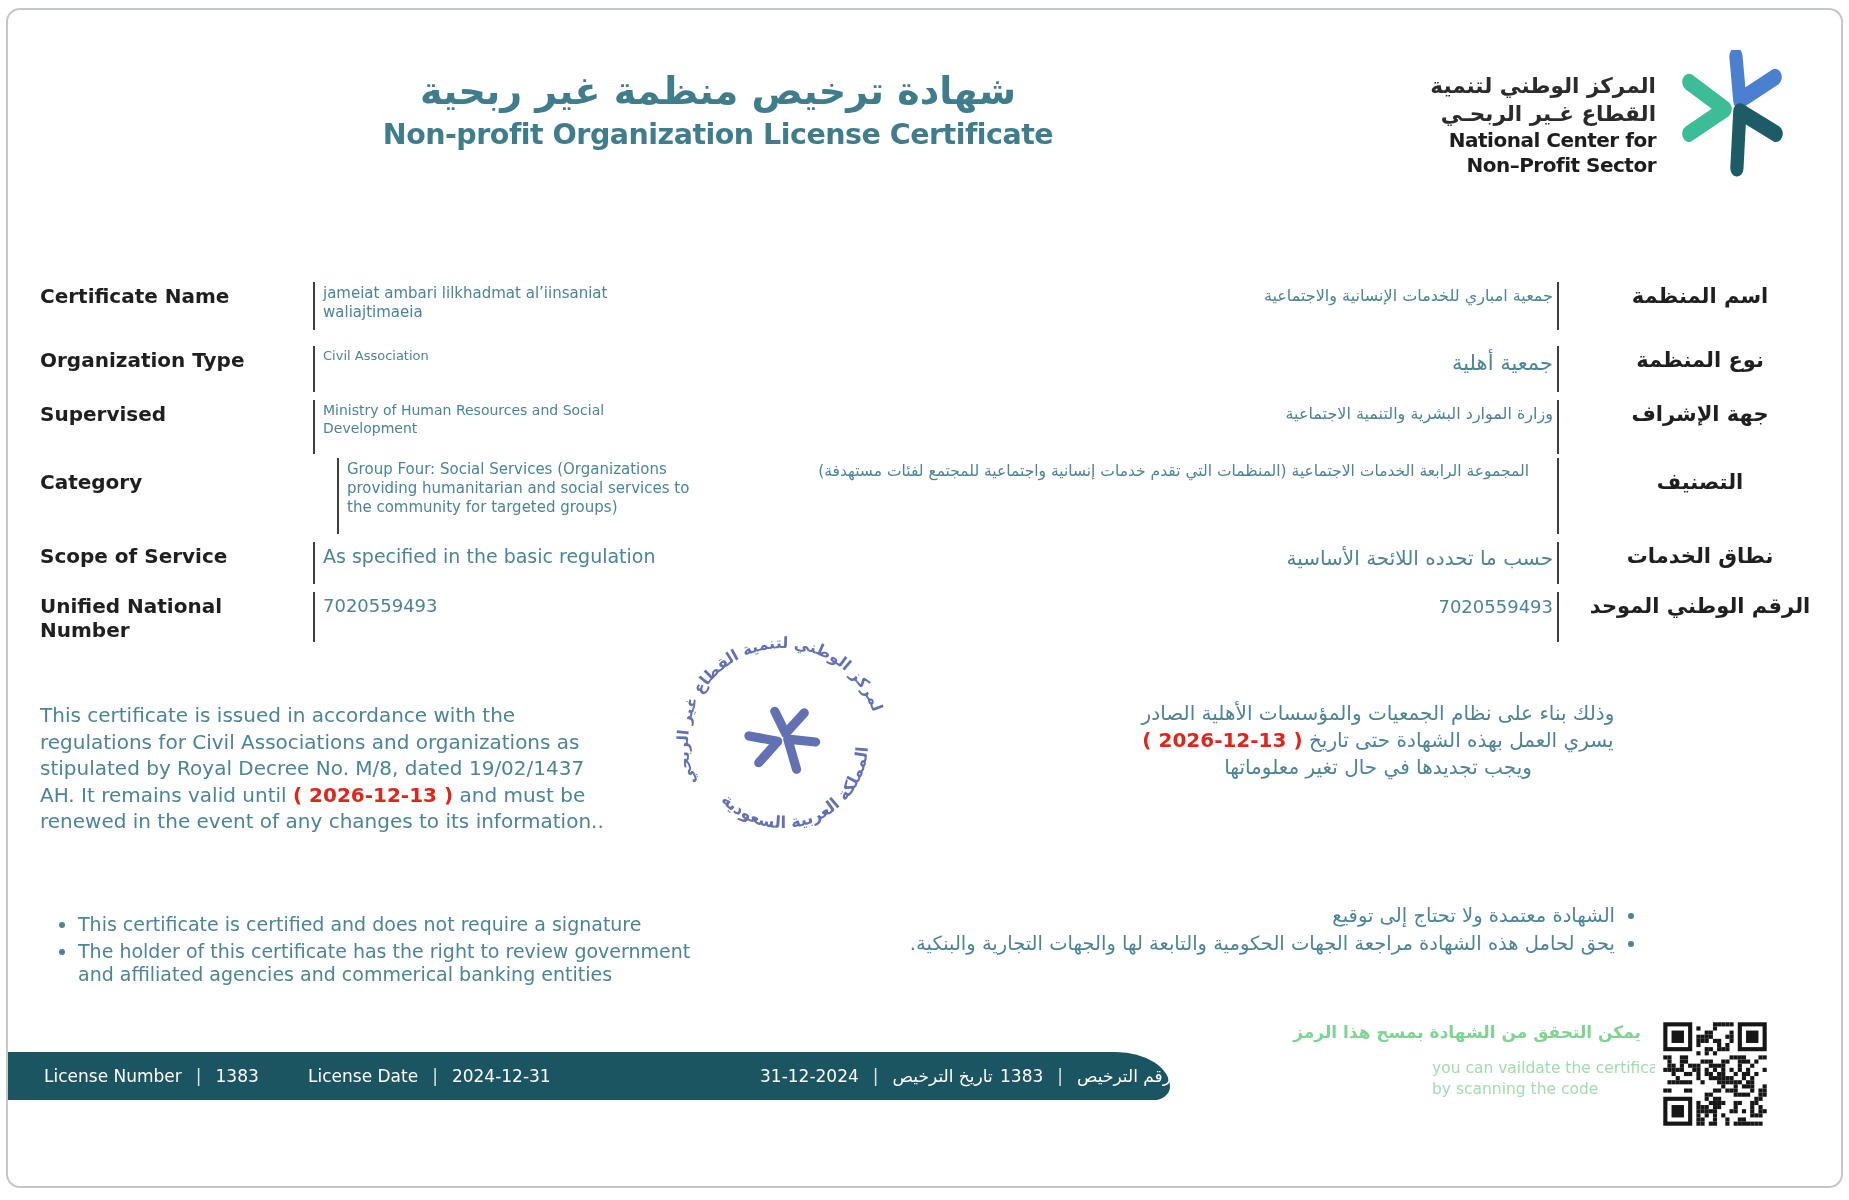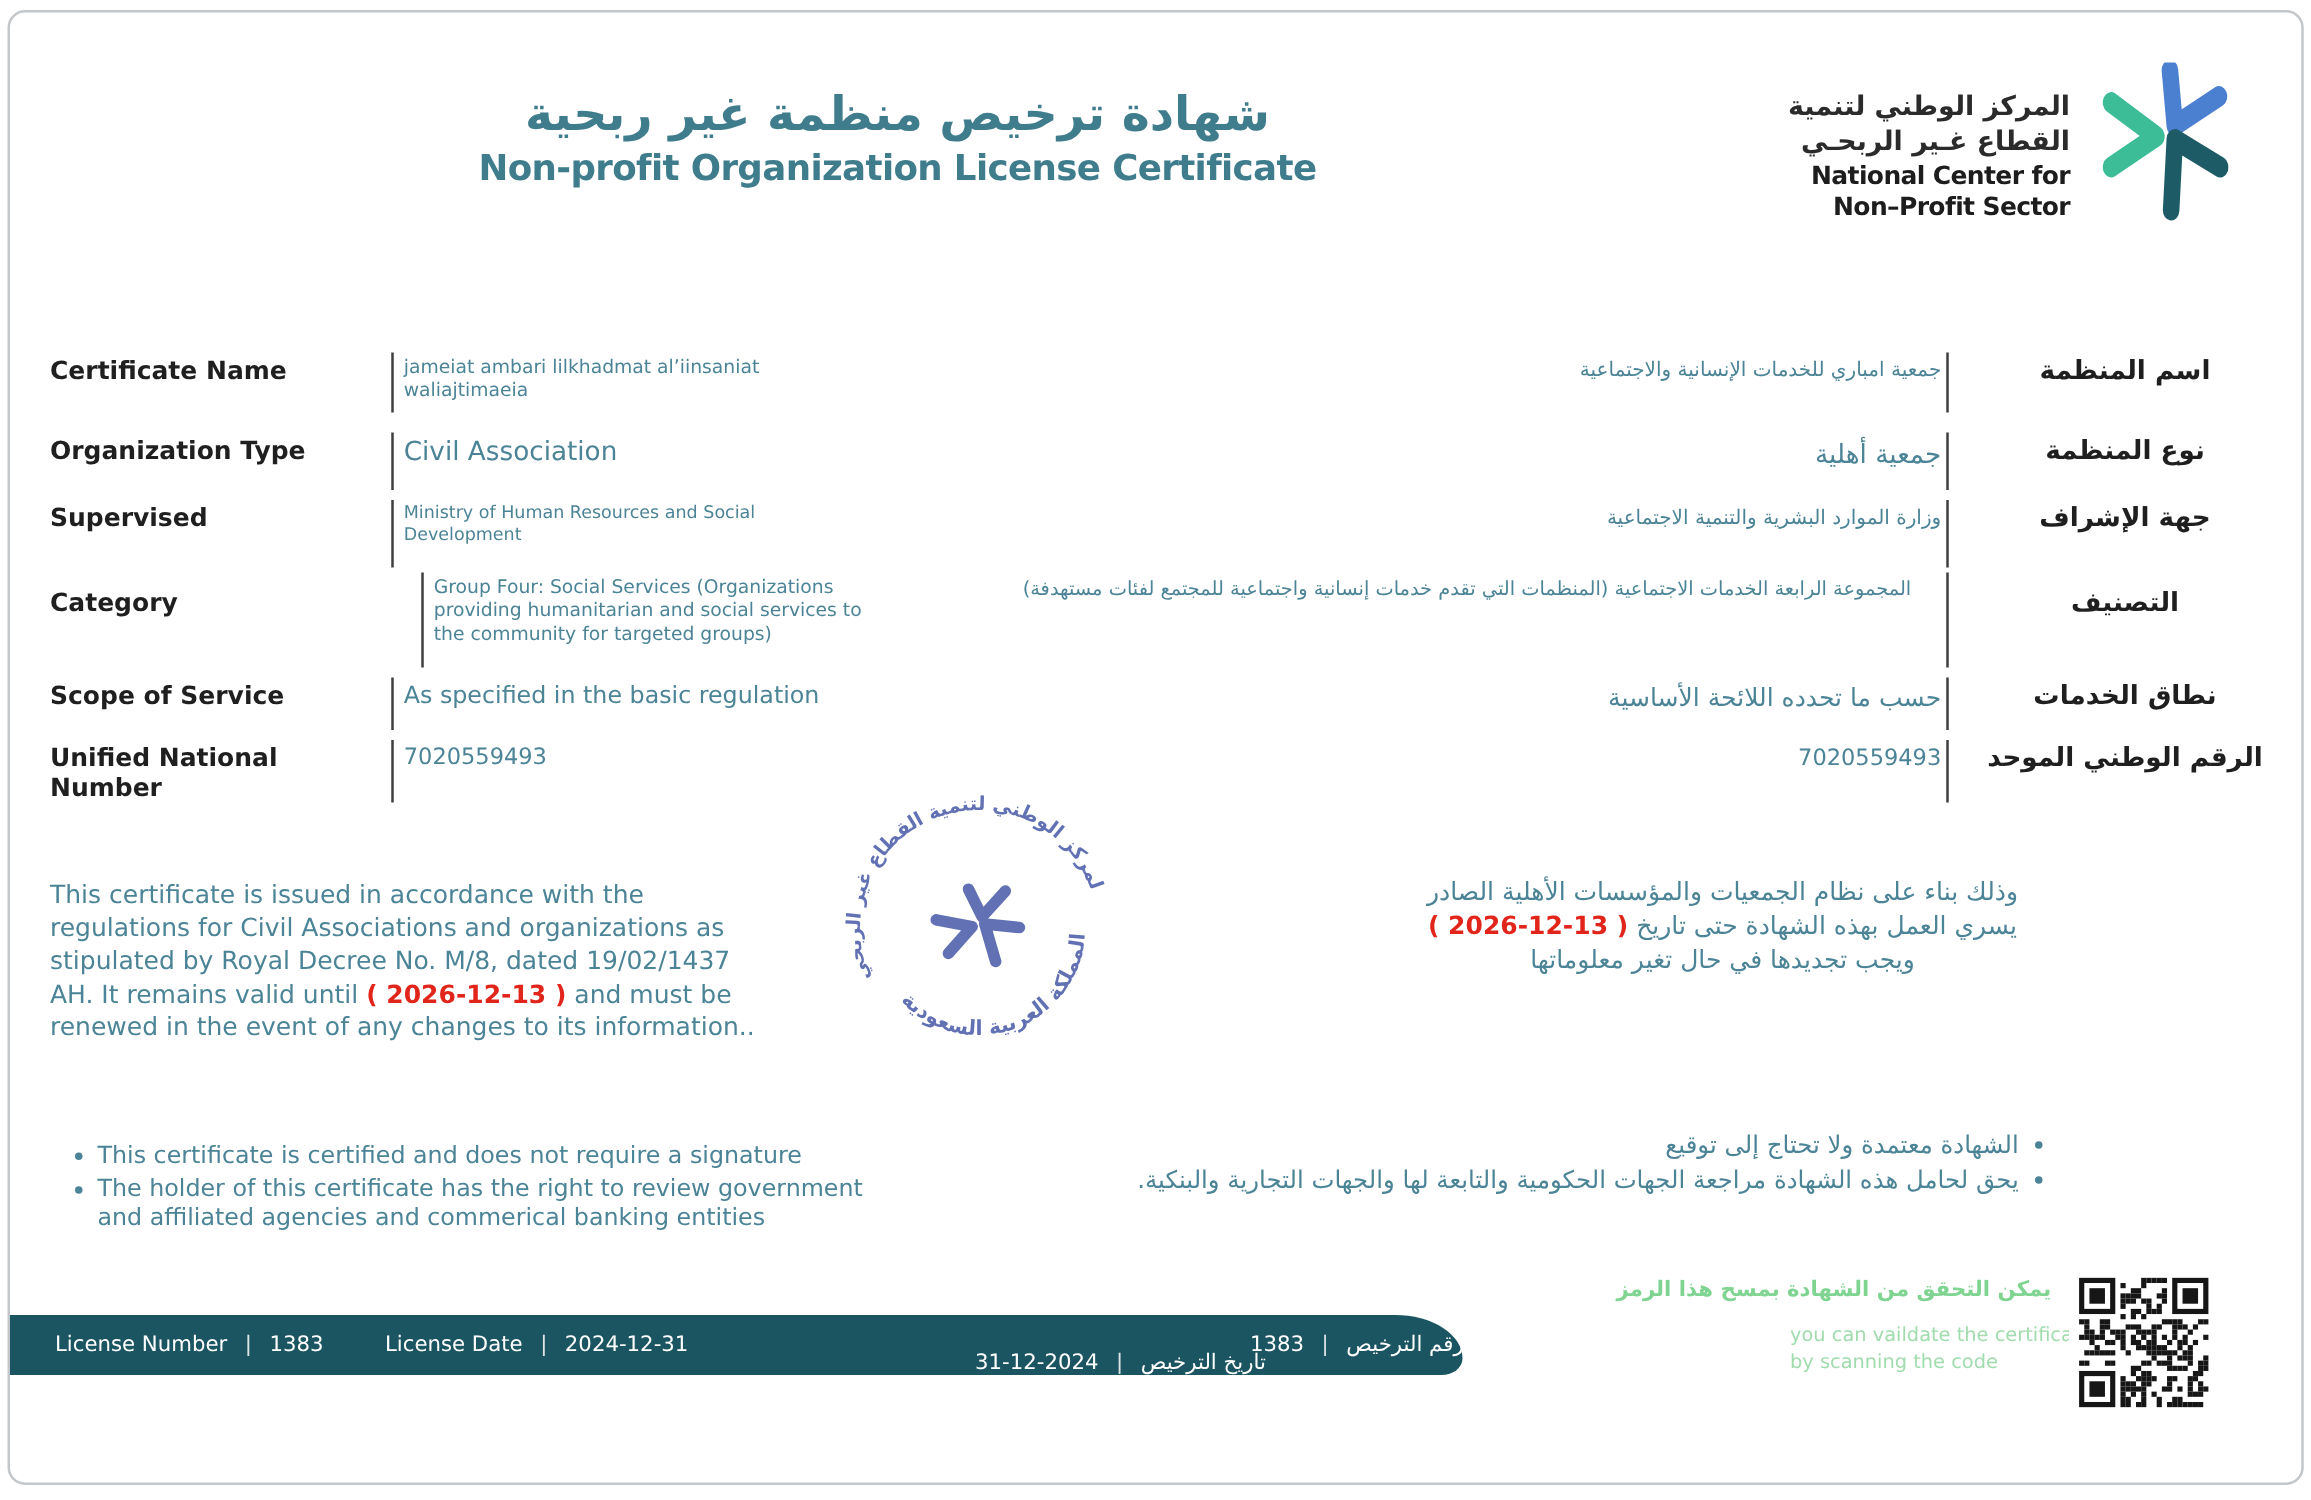--- a/index.html
+++ b/index.html
@@ -79,21 +79,21 @@
 
   <div class="fields">
     <div class="frow" style="min-height:48px;margin-bottom:16px;">
       <div class="f-label-en">Certificate Name</div>
       <div class="f-value-en" style="font-size:15px;">jameiat ambari lilkhadmat al’iinsaniat waliajtimaeia</div>
       <div class="f-value-ar" style="font-size:16px;">جمعية امباري للخدمات الإنسانية والاجتماعية</div>
       <div class="f-label-ar">اسم المنظمة</div>
     </div>
     <div class="frow" style="min-height:46px;margin-bottom:8px;">
       <div class="f-label-en">Organization Type</div>
-      <div class="f-value-en" style="font-size:21px;">Civil Association</div>
+      <div class="f-value-en" style="font-size:13px;">Civil Association</div>
       <div class="f-value-ar" style="font-size:21px;">جمعية أهلية</div>
       <div class="f-label-ar">نوع المنظمة</div>
     </div>
     <div class="frow" style="min-height:54px;margin-bottom:4px;">
       <div class="f-label-en">Supervised</div>
       <div class="f-value-en" style="font-size:14px;">Ministry of Human Resources and Social Development</div>
       <div class="f-value-ar" style="font-size:16px;">وزارة الموارد البشرية والتنمية الاجتماعية</div>
       <div class="f-label-ar">جهة الإشراف</div>
     </div>
     <div class="frow" style="min-height:76px;margin-bottom:8px;gap:24px;">
@@ -157,21 +157,21 @@
     <div class="fitem" style="left:36px;">
       <span>License Number</span>
       <span class="sep">|</span>
       <span>1383</span>
     </div>
     <div class="fitem" style="left:300px;">
       <span>License Date</span>
       <span class="sep">|</span>
       <span>2024-12-31</span>
     </div>
-    <div class="fitem" style="left:772px;align-items:flex-end;">
+    <div class="fitem" style="left:752px;">
       <span>31-12-2024</span>
       <span class="sep">|</span>
       <span class="ar">تاريخ الترخيص</span>
     </div>
     <div class="fitem" style="left:992px;">
       <span>1383</span>
       <span class="sep">|</span>
       <span class="ar">رقم الترخيص</span>
     </div>
   </div>

